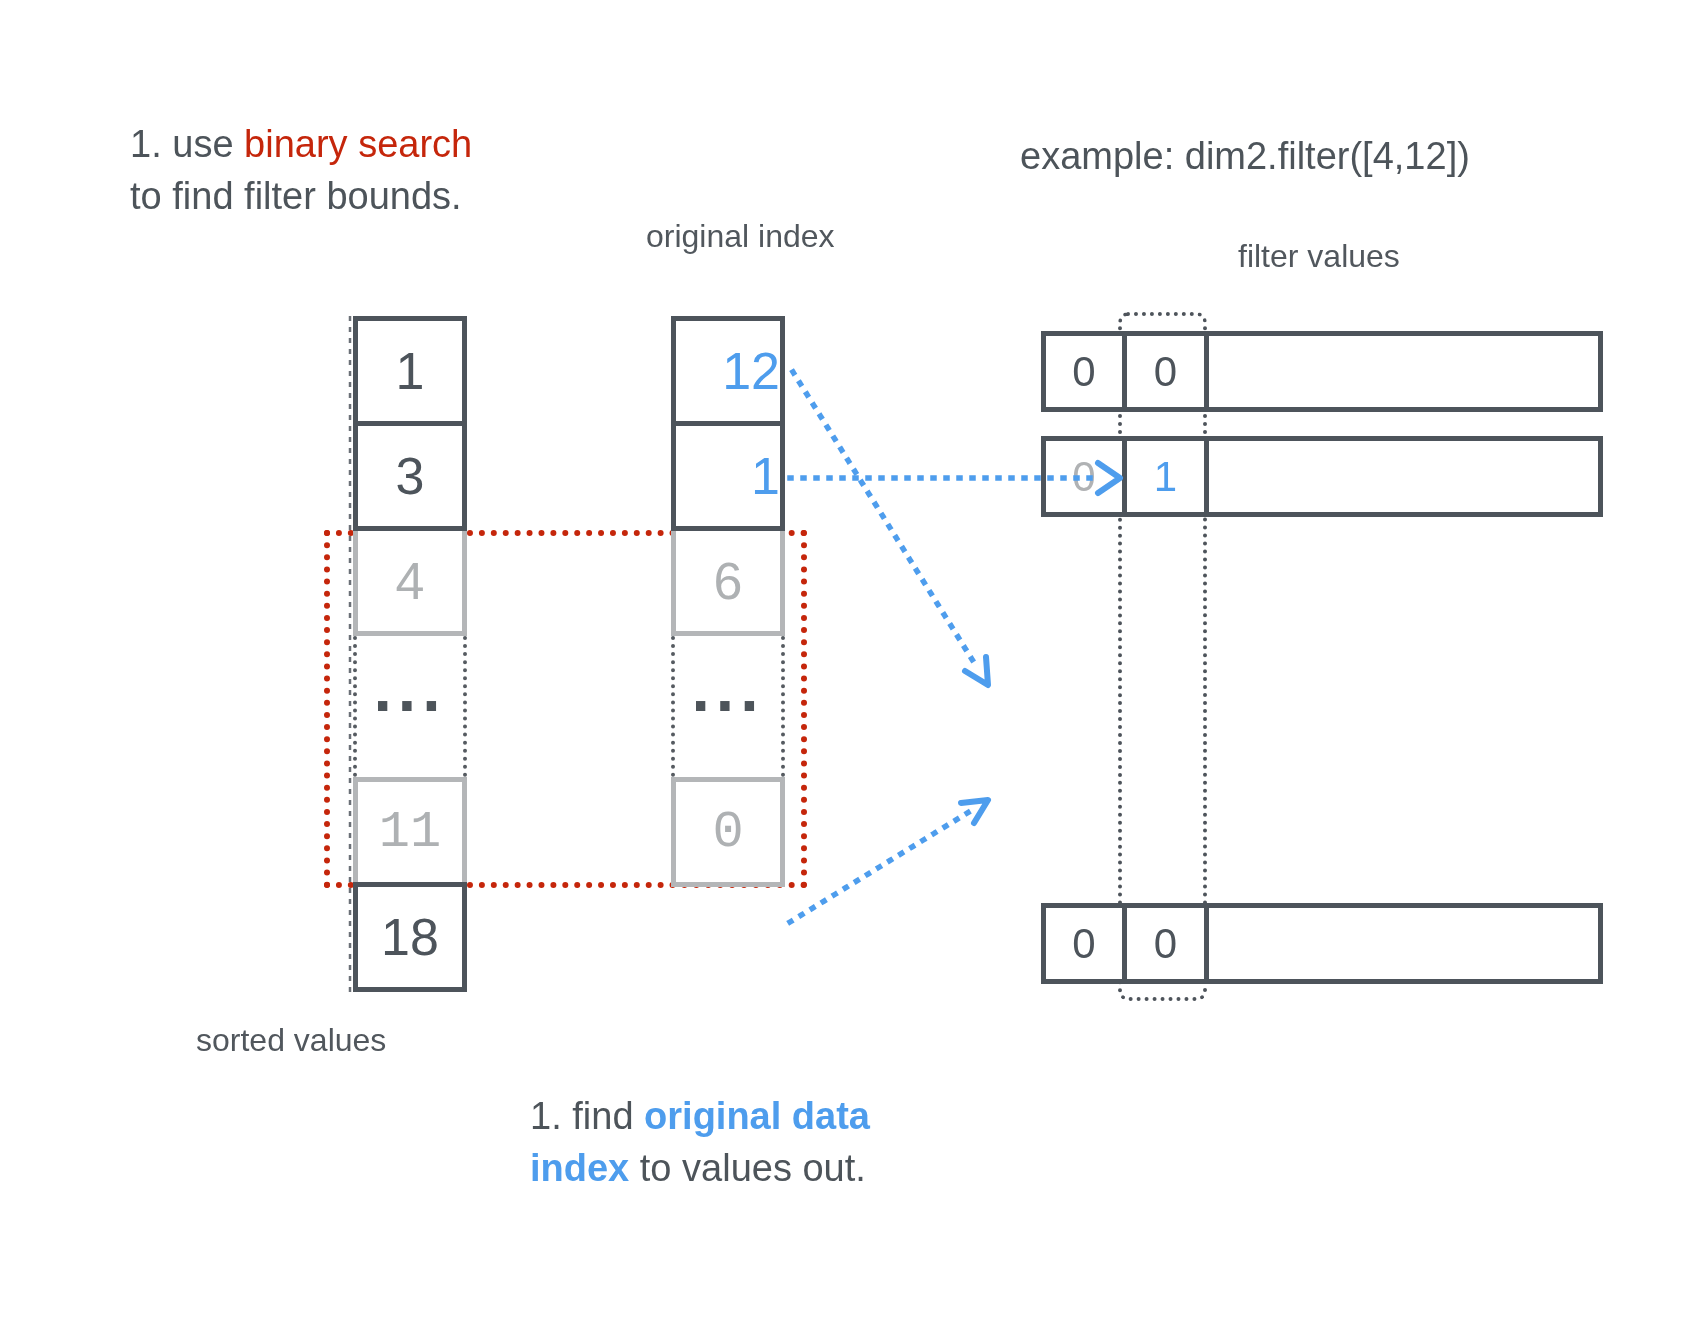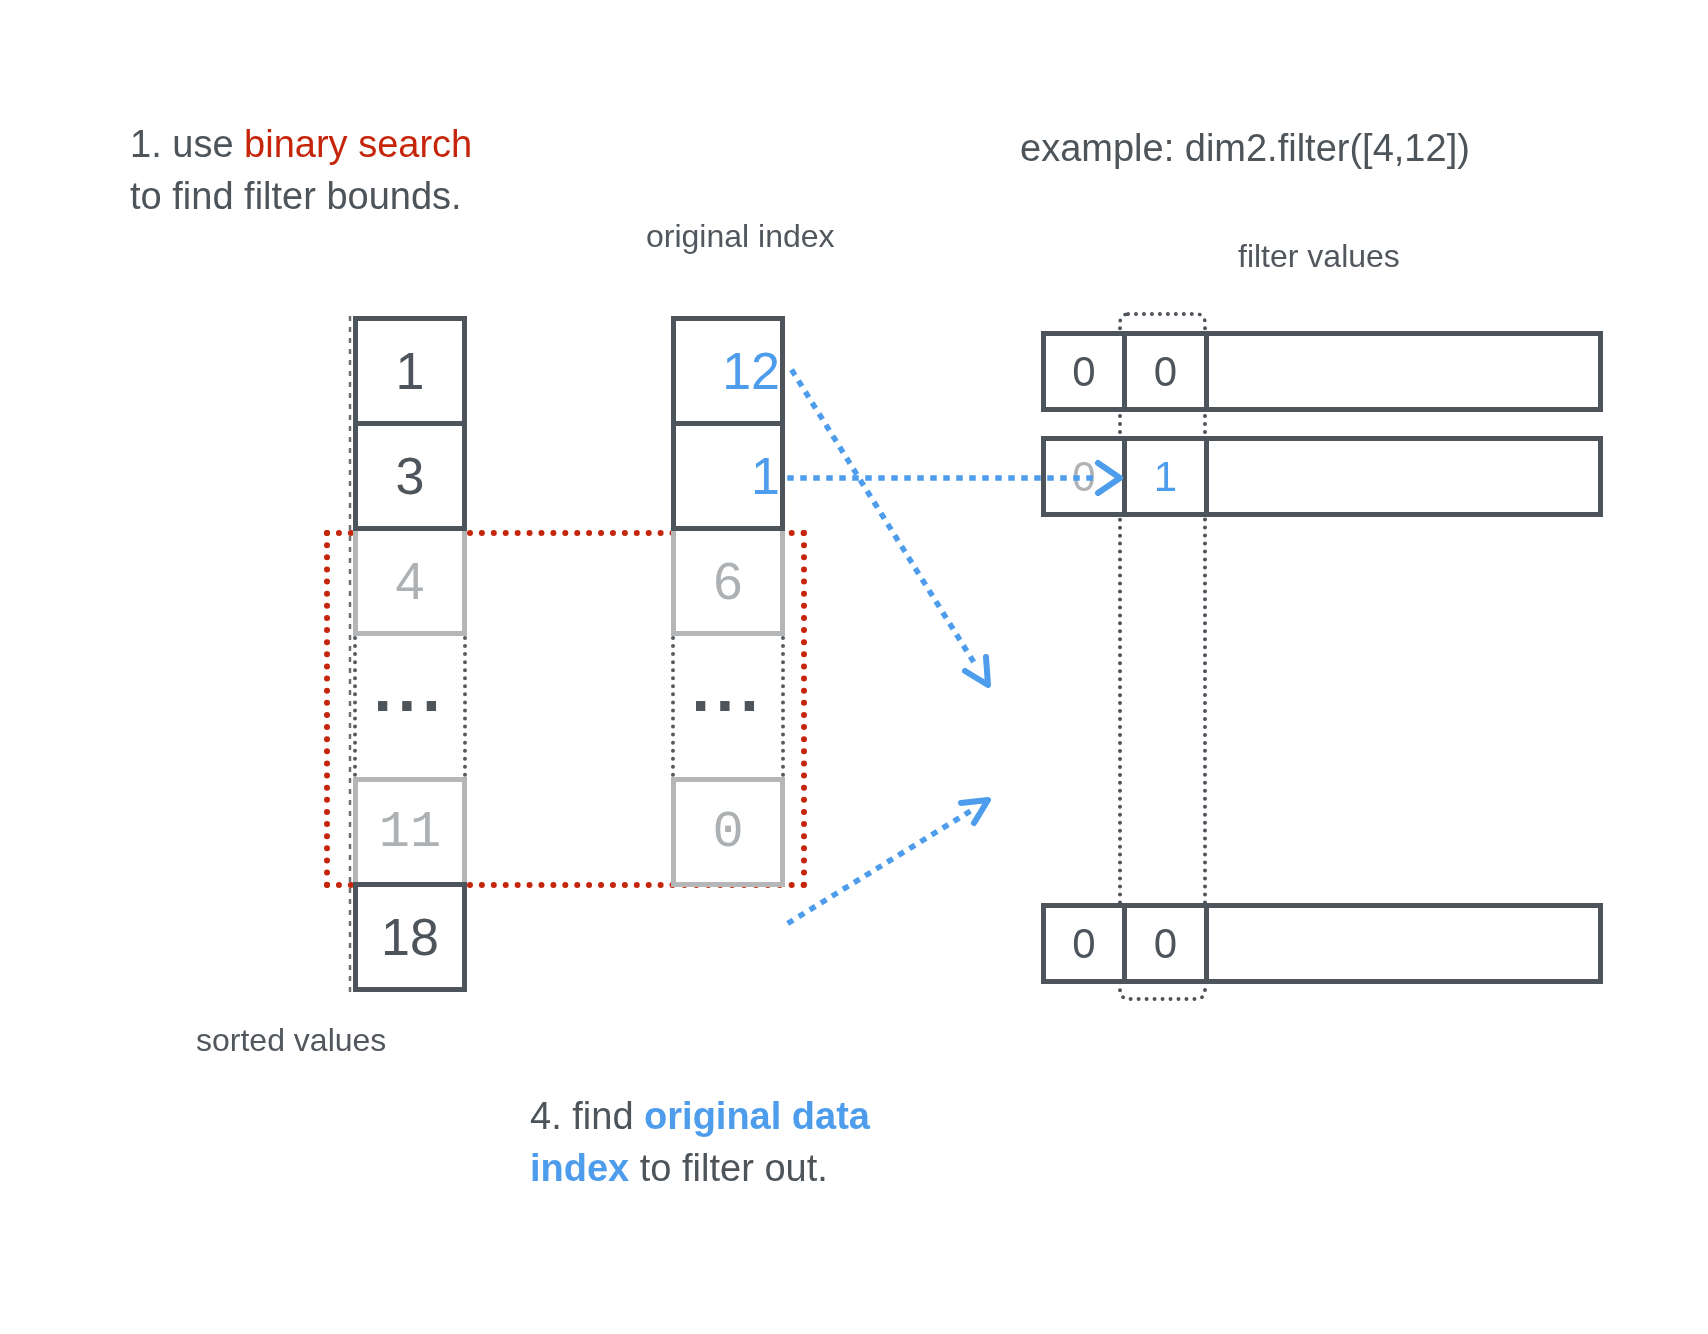--- a/index.html
+++ b/index.html
@@ -70,21 +70,21 @@
 </head>
 <body>
 
 <div class="canvas">
 
   <div class="note" style="left:130px;top:118px;">
     <div><span>1. use </span><span class="red-text">binary search</span></div>
     <div>to find filter bounds.</div>
   </div>
 
-  <div class="note" style="left:1020px;top:122px;">example: dim2.filter([4,12])</div>
+  <div class="note" style="left:1020px;top:130px;">example: dim2.filter([4,12])</div>
 
   <div class="diagram-label" style="left:646px;top:218px;">original index</div>
   <div class="diagram-label" style="left:1238px;top:238px;">filter values</div>
   <div class="diagram-label" style="left:196px;top:1022px;">sorted values</div>
 
   <div class="red-frame"></div>
   <div class="col2-frame"></div>
 
   <div class="col" style="left:353px;top:316px;">
     <div class="cell">
@@ -160,17 +160,17 @@
     <polyline class="head" points="1098,463 1120,478 1098,493"></polyline>
 
     <line class="dotline" x1="793" y1="372" x2="978" y2="669"></line>
     <polyline class="head" points="965,671 988,685 986,657"></polyline>
 
     <line class="dotline" x1="790" y1="922" x2="977" y2="807"></line>
     <polyline class="head" points="974,823 988,800 961,803"></polyline>
   </svg>
 
   <div class="note" style="left:530px;top:1090px;">
-    <div><span>4. find </span><span class="blue-text">original data</span></div>
-    <div><span class="blue-text">index</span><span> to filter out.</span></div>
+    <div><span>1. find </span><span class="blue-text">original data</span></div>
+    <div><span class="blue-text">index</span><span> to values out.</span></div>
   </div>
 
 </div>
 
 </body></html>

